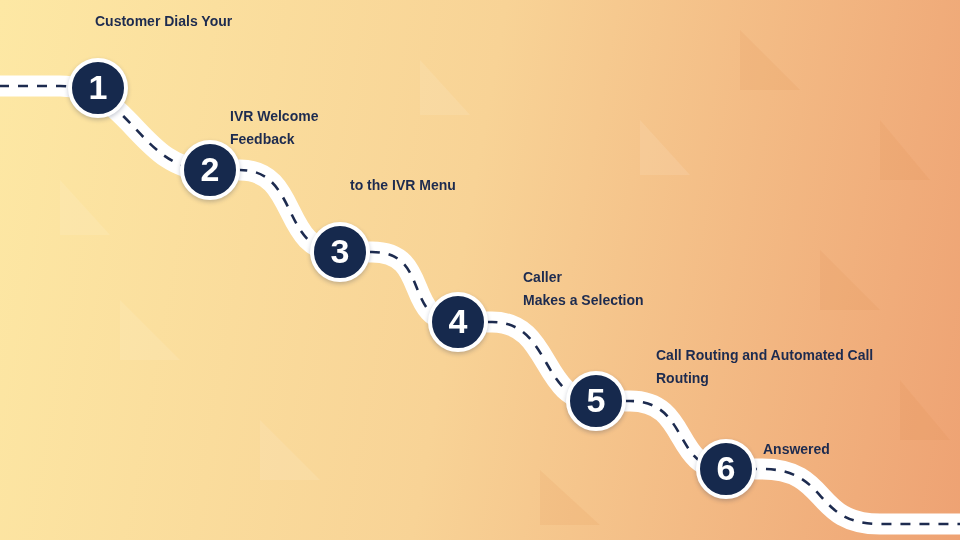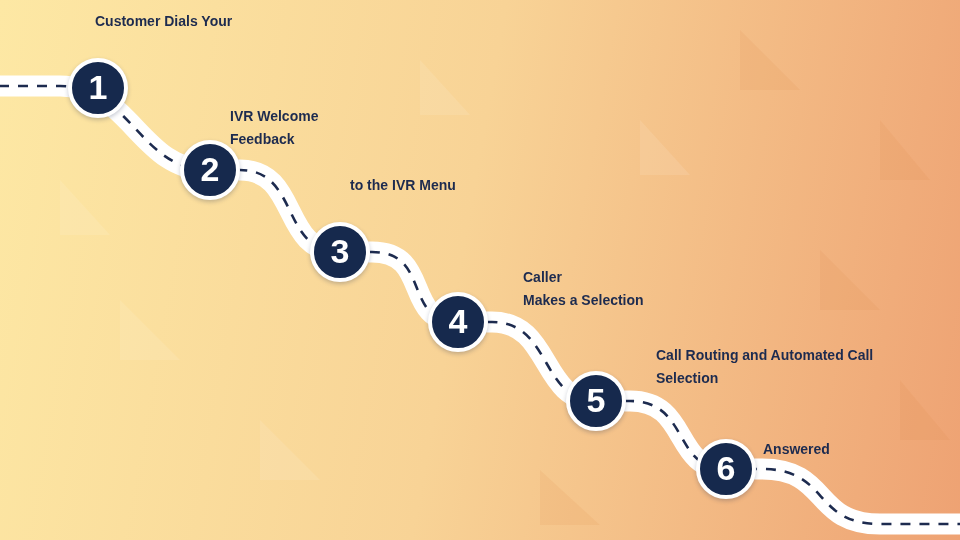--- a/index.html
+++ b/index.html
@@ -129,21 +129,21 @@
   <div class="step-label" style="left:523px; top:266px;">
     <span>Caller</span>
     <span>Makes a Selection</span>
   </div>
 
   <div class="step-circle" style="left:566px; top:371px;">
     <span class="step-number">5</span>
   </div>
   <div class="step-label" style="left:625px; top:344px;margin-left:31px;">
     <span>Call Routing and Automated Call</span>
-    <span>Selection</span>
+    <span>Routing</span>
   </div>
 
   <div class="step-circle" style="left:696px; top:439px;">
     <span class="step-number">6</span>
   </div>
   <div class="step-label" style="left:763px; top:438px;">
     <span>Answered</span>
   </div>
 
 </div>

